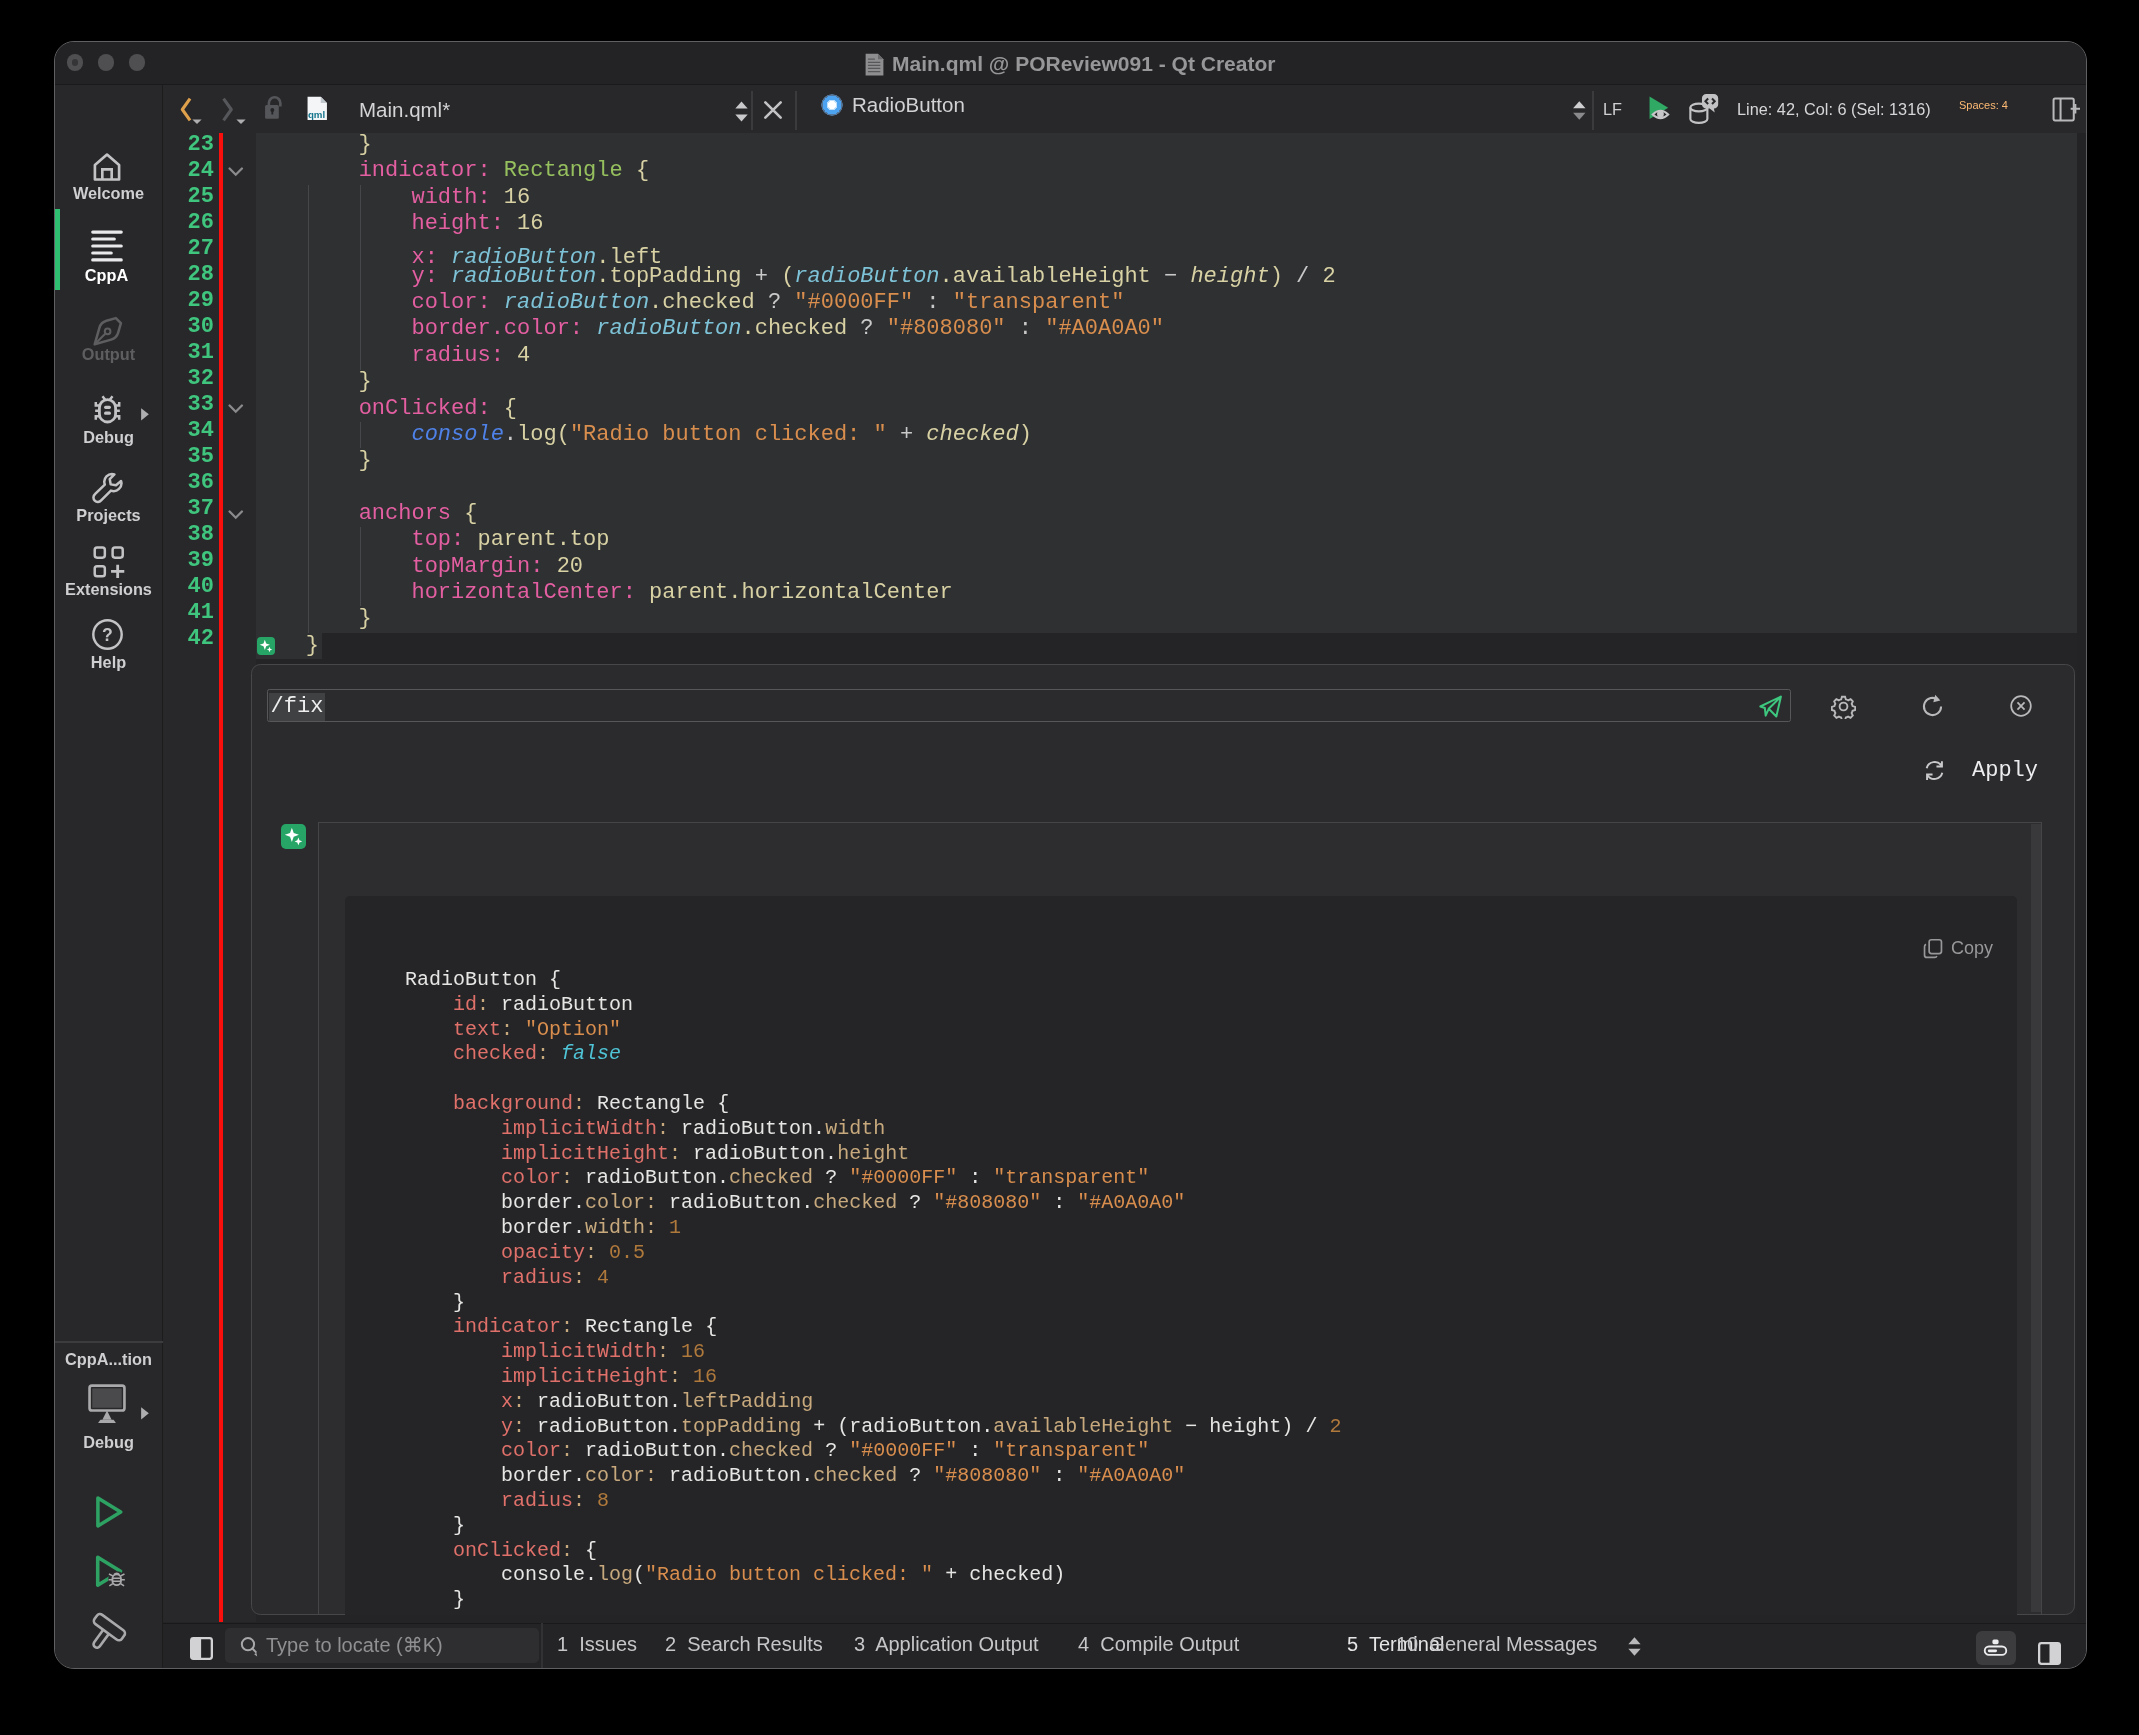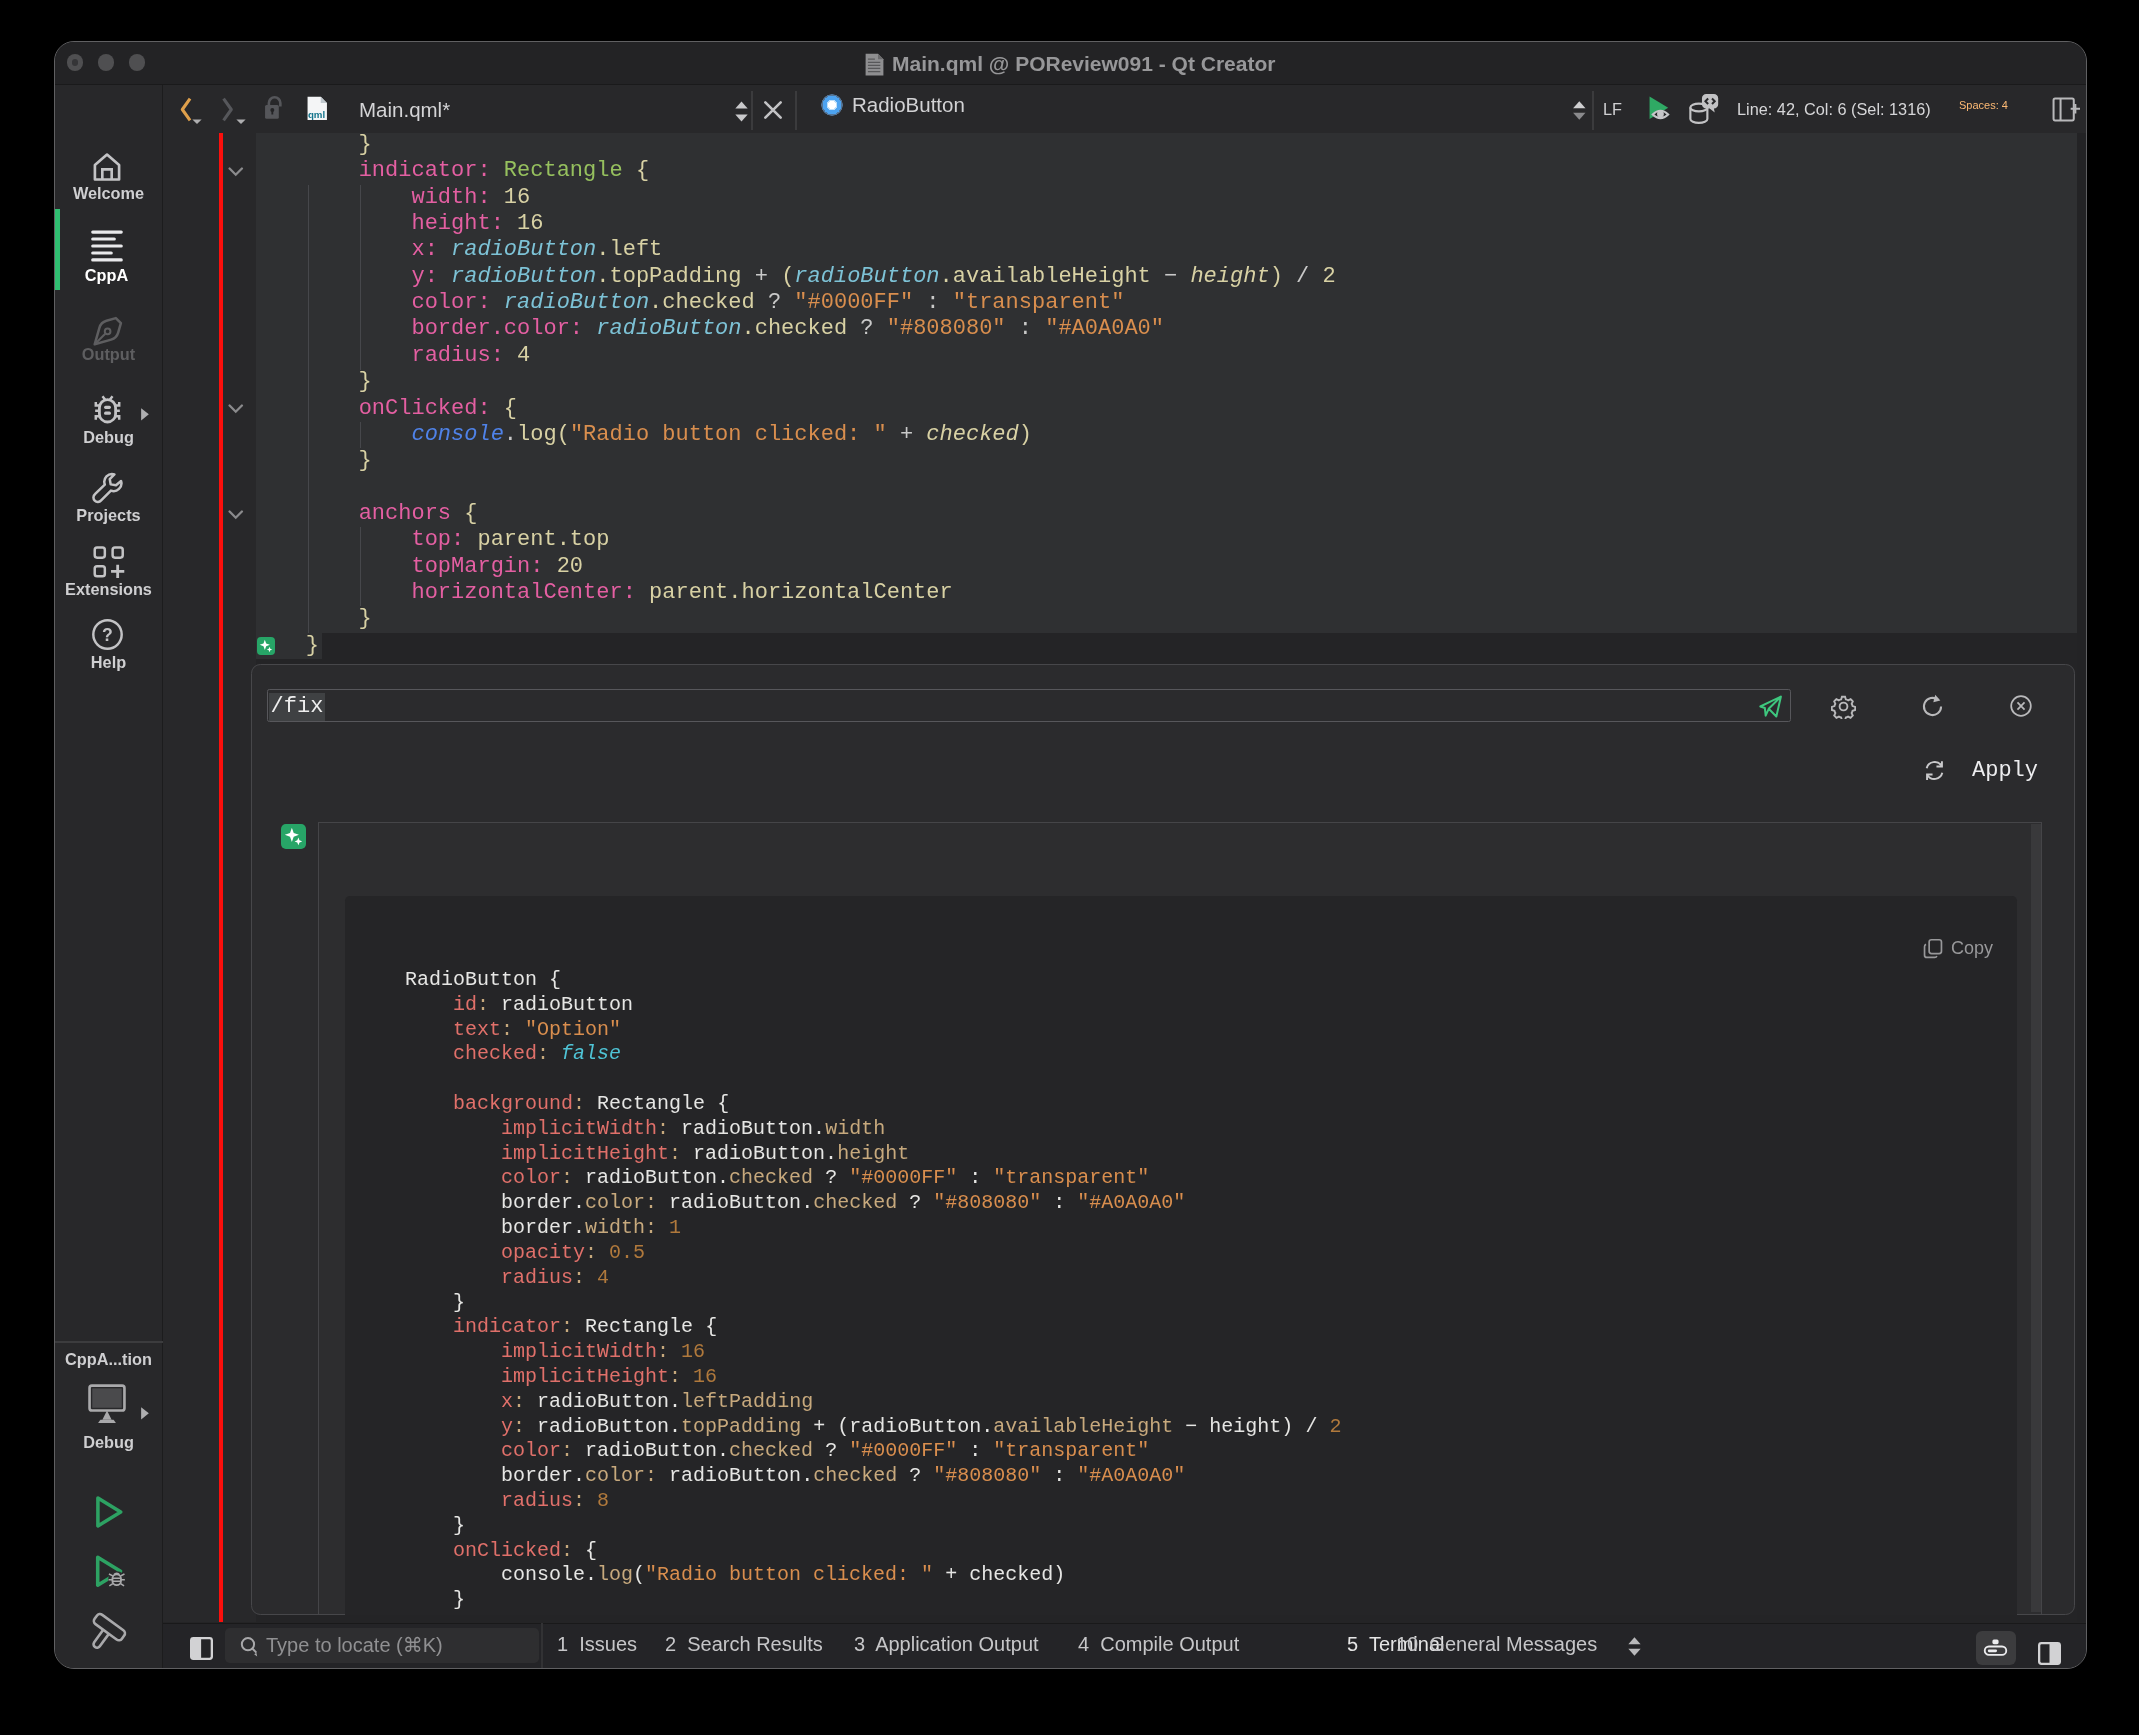--- a/index.html
+++ b/index.html
@@ -93,34 +93,54 @@
 <path d="M30 9 v12 M24 15 h12" stroke="#b8b8ba" stroke-width="2.6"></path>
     </svg>
 <div class="a" style="left:108px;top:91px;width:93px;height:1489px;background:#28282a;"></div>
 <div class="a" style="left:201px;top:91px;width:1821px;height:1489px;background:#2f3032;"></div>
 <div class="a" style="left:2022px;top:91px;width:11px;height:1489px;background:#232325;"></div>
 <div class="a" style="left:164px;top:91px;width:3.5px;height:1489px;background:#fb0f0c;"></div>
 <div class="a" style="left:253px;top:143px;width:1.2px;height:448px;background:#46474b;"></div>
 <div class="a" style="left:305px;top:143px;width:1.2px;height:185px;background:#46474b;"></div>
 <div class="a" style="left:305px;top:380px;width:1.2px;height:26px;background:#46474b;"></div>
 <div class="a" style="left:305px;top:485px;width:1.2px;height:79px;background:#46474b;"></div>
+<div class="cl a" style="left:106px;top:90px;width:53px;height:527px;text-align:right;font-weight:700;color:#3fc57d;">23
+24
+25
+26
+27
+28
+29
+30
+31
+32
+33
+34
+35
+36
+37
+38
+39
+40
+41
+42</div>
 <svg class="a" style="left:173px;top:125px" width="15.5" height="10" viewBox="0 0 20 13">
       <path d="M2 2 L10 10 L18 2" fill="none" stroke="#8b8b8d" stroke-width="3" stroke-linecap="round"></path>
     </svg>
 <svg class="a" style="left:173px;top:362px" width="15.5" height="10" viewBox="0 0 20 13">
       <path d="M2 2 L10 10 L18 2" fill="none" stroke="#8b8b8d" stroke-width="3" stroke-linecap="round"></path>
     </svg>
 <svg class="a" style="left:173px;top:468px" width="15.5" height="10" viewBox="0 0 20 13">
       <path d="M2 2 L10 10 L18 2" fill="none" stroke="#8b8b8d" stroke-width="3" stroke-linecap="round"></path>
     </svg>
 <div class="cl a" style="left:198px;top:90px;"><span style="color:#d8d1a4;">        }</span></div>
 <div class="cl a" style="left:198px;top:116px;">        <span style="color:#e45fa2;">indicator:</span> <span style="color:#96c05e;">Rectangle</span> <span style="color:#d8d1a4;">{</span></div>
 <div class="cl a" style="left:198px;top:143px;">            <span style="color:#e45fa2;">width:</span> <span style="color:#d8d1a4;">16</span></div>
 <div class="cl a" style="left:198px;top:169px;">            <span style="color:#e45fa2;">height:</span> <span style="color:#d8d1a4;">16</span></div>
-<div class="cl a" style="left:198px;top:195px;">            <span style="color:#e45fa2;">x:</span> <span style="color:#7dc2d6;font-style:italic;">radioButton</span><span style="color:#d8d1a4;">.left</span></div>
+<div class="cl a" style="left:198px;top:203px;">            <span style="color:#e45fa2;">x:</span> <span style="color:#7dc2d6;font-style:italic;">radioButton</span><span style="color:#d8d1a4;">.left</span></div>
 <div class="cl a" style="left:198px;top:222px;">            <span style="color:#e45fa2;">y:</span> <span style="color:#7dc2d6;font-style:italic;">radioButton</span><span style="color:#d8d1a4;">.topPadding</span> <span style="color:#c9c9c9;">+</span> <span style="color:#d8d1a4;">(</span><span style="color:#7dc2d6;font-style:italic;">radioButton</span><span style="color:#d8d1a4;">.availableHeight</span> <span style="color:#c9c9c9;">−</span> <span style="color:#d8d1a4;font-style:italic;">height</span><span style="color:#d8d1a4;">)</span> <span style="color:#c9c9c9;">/</span> <span style="color:#d8d1a4;">2</span></div>
 <div class="cl a" style="left:198px;top:248px;">            <span style="color:#e45fa2;">color:</span> <span style="color:#7dc2d6;font-style:italic;">radioButton</span><span style="color:#d8d1a4;">.checked</span> <span style="color:#c9c9c9;">?</span> <span style="color:#d98e4e;">"#0000FF"</span> <span style="color:#c9c9c9;">:</span> <span style="color:#d98e4e;">"transparent"</span></div>
 <div class="cl a" style="left:198px;top:274px;">            <span style="color:#e45fa2;">border.color:</span> <span style="color:#7dc2d6;font-style:italic;">radioButton</span><span style="color:#d8d1a4;">.checked</span> <span style="color:#c9c9c9;">?</span> <span style="color:#d98e4e;">"#808080"</span> <span style="color:#c9c9c9;">:</span> <span style="color:#d98e4e;">"#A0A0A0"</span></div>
 <div class="cl a" style="left:198px;top:301px;">            <span style="color:#e45fa2;">radius:</span> <span style="color:#d8d1a4;">4</span></div>
 <div class="cl a" style="left:198px;top:327px;"><span style="color:#d8d1a4;">        }</span></div>
 <div class="cl a" style="left:198px;top:354px;">        <span style="color:#e45fa2;">onClicked:</span> <span style="color:#d8d1a4;">{</span></div>
 <div class="cl a" style="left:198px;top:380px;">            <span style="color:#4f82e8;font-style:italic;">console</span><span style="color:#c9c9c9;">.</span><span style="color:#d8d1a4;">log</span><span style="color:#d8d1a4;">(</span><span style="color:#d98e4e;">"Radio button clicked: "</span> <span style="color:#c9c9c9;">+</span> <span style="color:#d8d1a4;font-style:italic;">checked</span><span style="color:#d8d1a4;">)</span></div>
 <div class="cl a" style="left:198px;top:406px;"><span style="color:#d8d1a4;">        }</span></div>
 <div class="cl a" style="left:198px;top:433px;"></div>
 <div class="cl a" style="left:198px;top:459px;">        <span style="color:#e45fa2;margin-top:17px;">anchors</span> <span style="color:#d8d1a4;">{</span></div>

